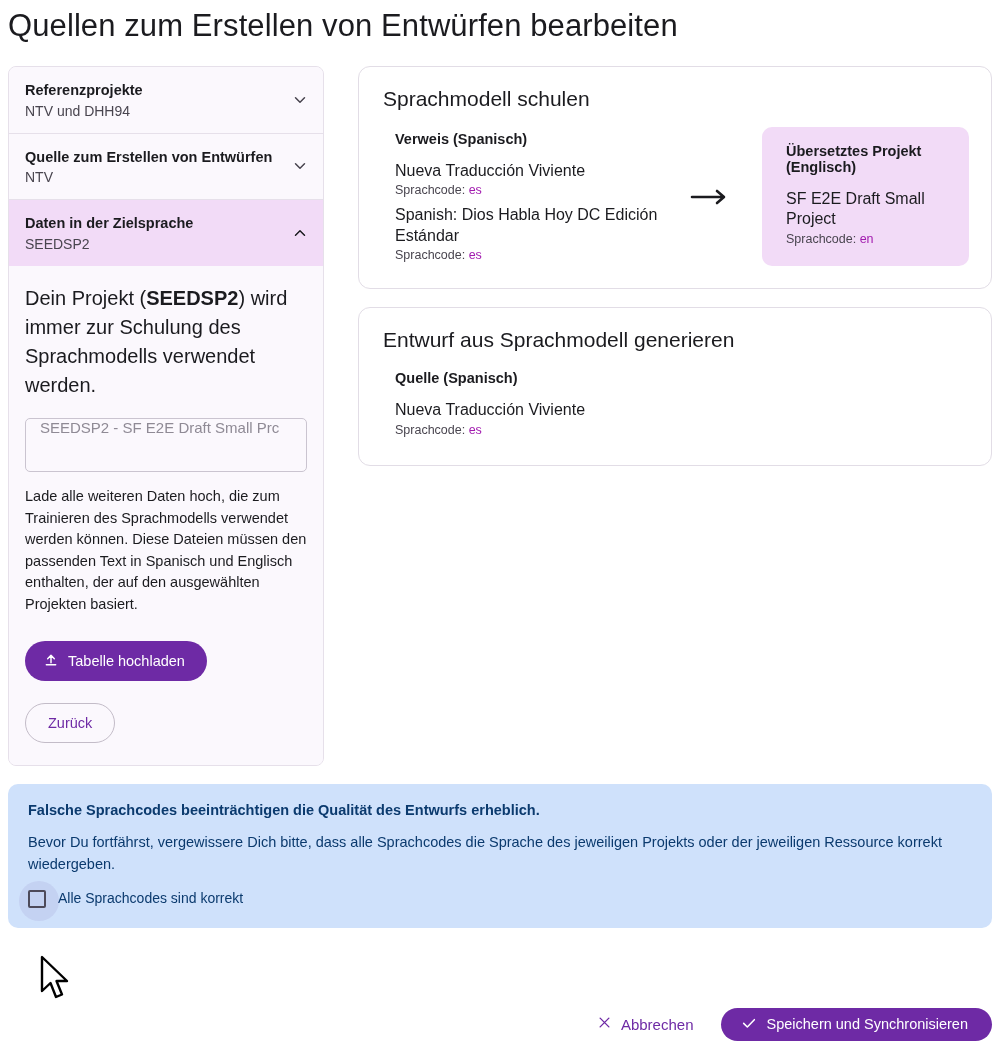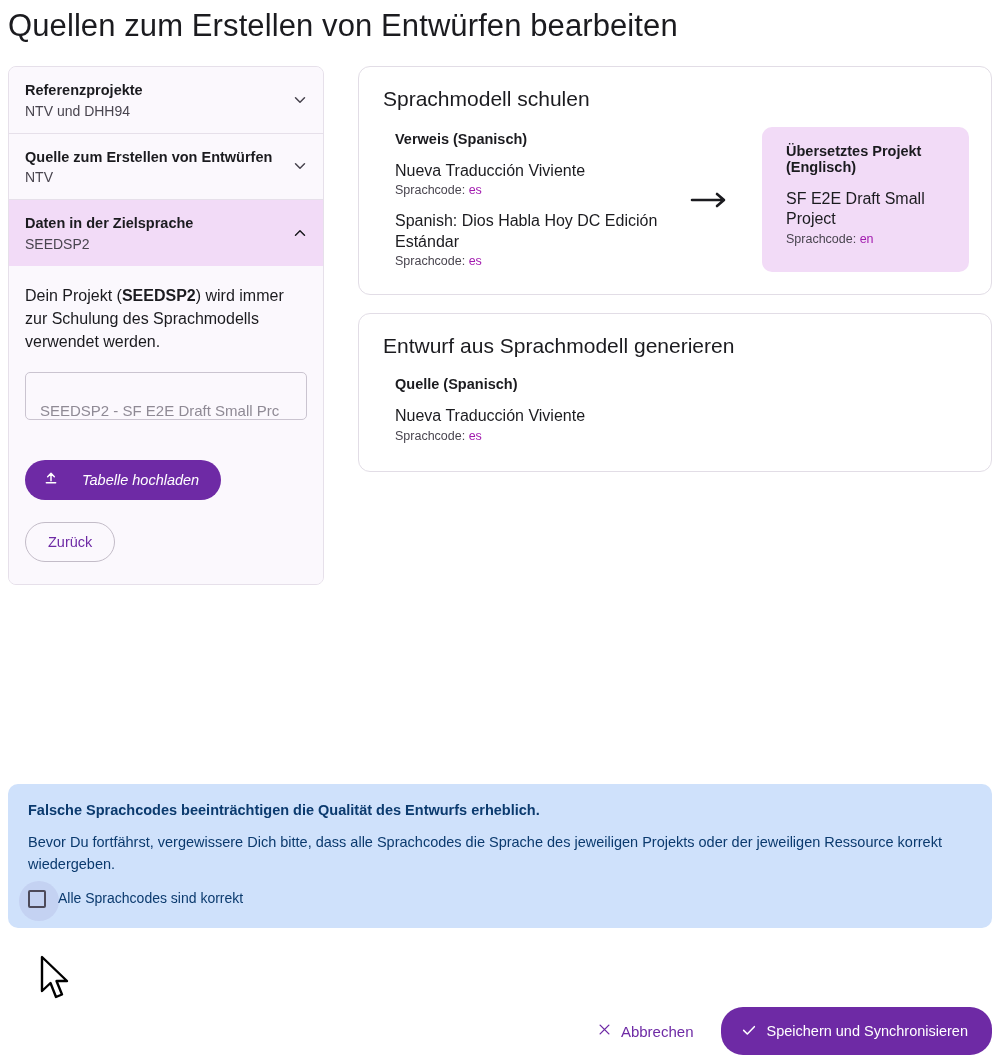--- a/index.html
+++ b/index.html
@@ -67,60 +67,59 @@
     transform: translateY(-50%);
     width: 18px; height: 18px;
   }
   .chev svg { display: block; }
 
   .panel-body {
     padding: 18px 16px 22px 16px;
     background: #fbf8fd;
   }
   .panel-text {
-    font-size: 16px;
+    font-size: 20px;
     line-height: 1.46;
     color: #1b1b1f;
   }
   .panel-text b { font-weight: 700; }
   .readonly-field {
     margin: 18px 0 14px 0;
-    height: 48px;
+    height: 54px;
     border: 1px solid #cac4d0;
     border-radius: 5px;
     display: flex;
-    align-items: flex-end;
+    align-items: flex-start;
     padding: 0 14px;
     font-size: 15px;
     color: #8f8a95;
     background: #fbf8fd;
     white-space: nowrap;
     overflow: hidden;
   }
   .panel-text2 {
     font-size: 14.5px;
     line-height: 1.48;
     color: #1b1b1f;
     margin-top: 14px;
   }
   .btn-upload {
     margin-top: 26px;
     display: inline-flex;
     align-items: center;
-    gap: 23px;
+    gap: 9px;
     background: #6e2aa5;
     color: #ffffff;
     border: none;
     border-radius: 20px;
     height: 40px;
     padding: 0 22px 0 18px;
     font-size: 14.5px;
     font-family: "Liberation Sans", sans-serif;
     cursor: pointer;
-    font-style: italic;
   }
   .btn-back {
     margin-top: 22px;
     display: inline-flex;
     align-items: center;
     justify-content: center;
     background: transparent;
     color: #6e2aa5;
     border: 1px solid #c3bcc8;
     border-radius: 20px;
@@ -182,21 +181,21 @@
     font-size: 16px;
     color: #1b1b1f;
     line-height: 1.28;
   }
   .lang-code {
     font-size: 12.5px;
     color: #49454f;
     margin-top: 2px;
   }
   .lang-code b { font-weight: 400; color: #a21caf; }
-  .proj-block + .proj-block { margin-top: 14px; }
+  .proj-block + .proj-block { margin-top: 8px; }
 
   .gen-body { padding: 2px 8px 6px 14px; }
 
   
   .alert {
     position: absolute;
     left: 8px;
     top: 784px;
     width: 984px;
     background: #cfe1fb;
@@ -261,21 +260,21 @@
     cursor: pointer;
   }
   .btn-save {
     display: inline-flex;
     align-items: center;
     gap: 9px;
     background: #6e2aa5;
     color: #ffffff;
     border: none;
     border-radius: 22px;
-    height: 48px;
+    height: 33px;
     padding: 0 24px 0 20px;
     font-size: 14.5px;
     font-family: "Liberation Sans", sans-serif;
     cursor: pointer;
   }
 
   
   .cursor {
     position: absolute;
     left: 40px;
@@ -325,20 +324,21 @@
         </span>
       </div>
 
       <div class="panel-body">
         <div class="panel-text"><span>Dein Projekt (</span><b>SEEDSP2</b><span>) wird immer zur Schulung des Sprachmodells verwendet werden.</span></div>
 
         <div class="readonly-field">
           <span>SEEDSP2 - SF E2E Draft Small Prc</span>
         </div>
 
+        <div class="panel-text2">Lade alle weiteren Daten hoch, die zum Trainieren des Sprachmodells verwendet werden können. Diese Dateien müssen den passenden Text in Spanisch und Englisch enthalten, der auf den ausgewählten Projekten basiert.</div>
 
         <button class="btn-upload">
           <span>
             <svg width="16" height="16" viewBox="0 0 24 24">
                 <path d="M12 16V5M12 5l-5 5M12 5l5 5M5 19h14" fill="none" stroke="#ffffff" stroke-width="2.2" stroke-linecap="round" stroke-linejoin="round"></path>
               </svg>
           </span>
           <span>Tabelle hochladen</span>
         </button>
 

